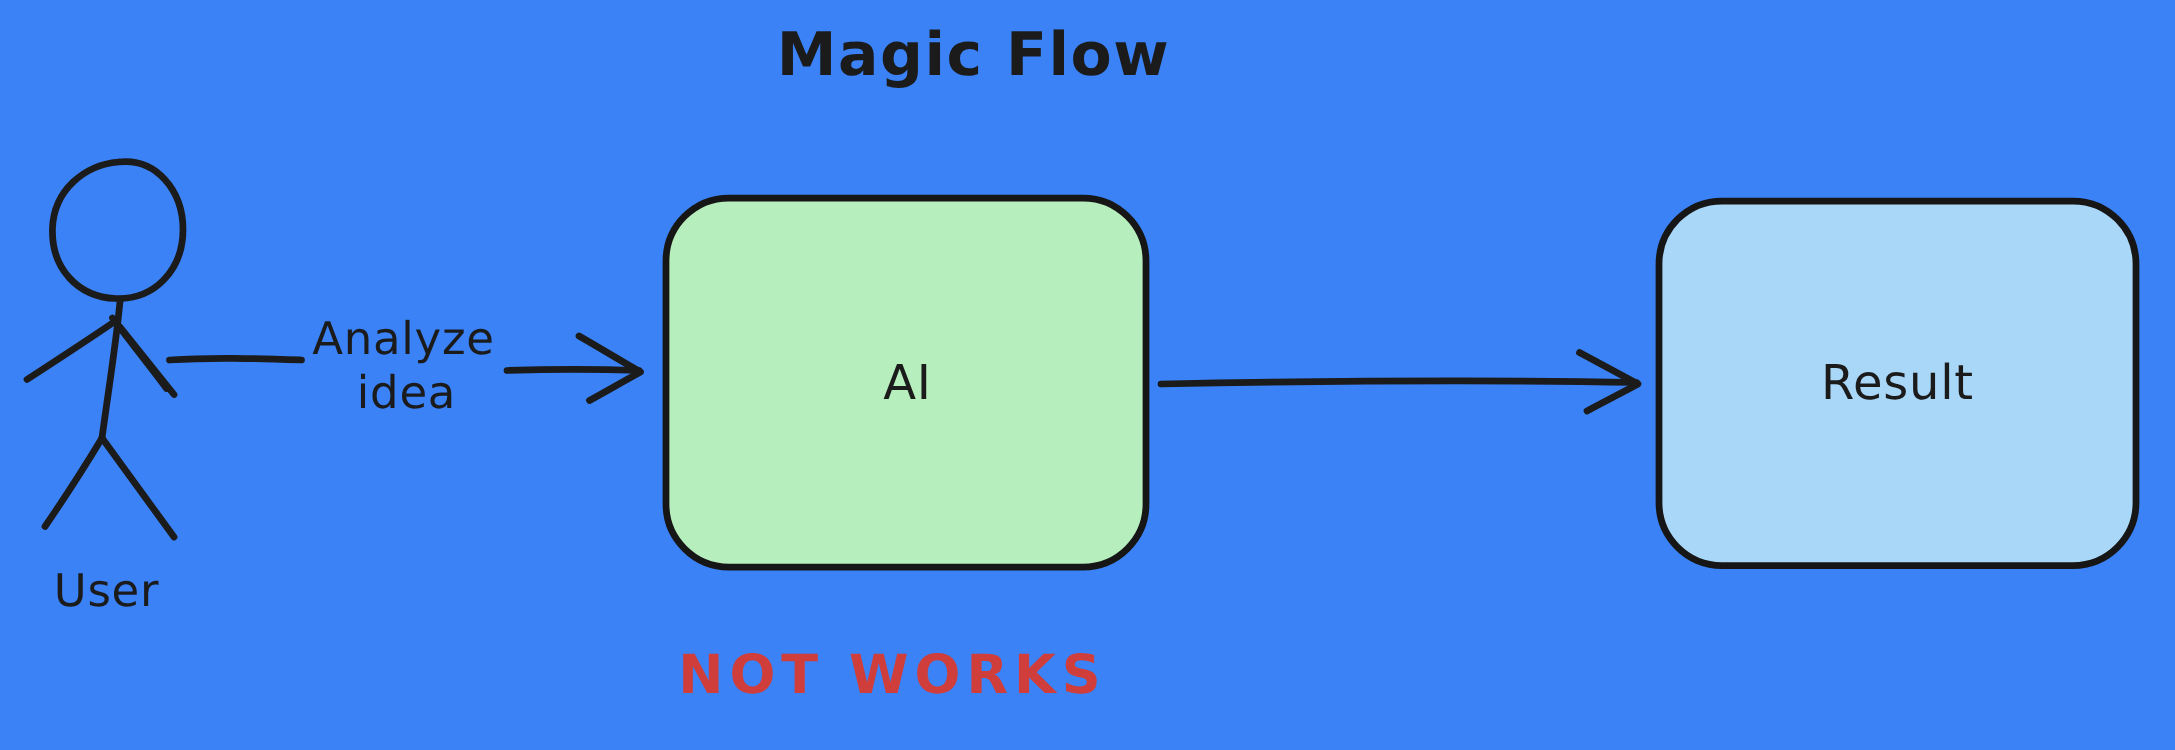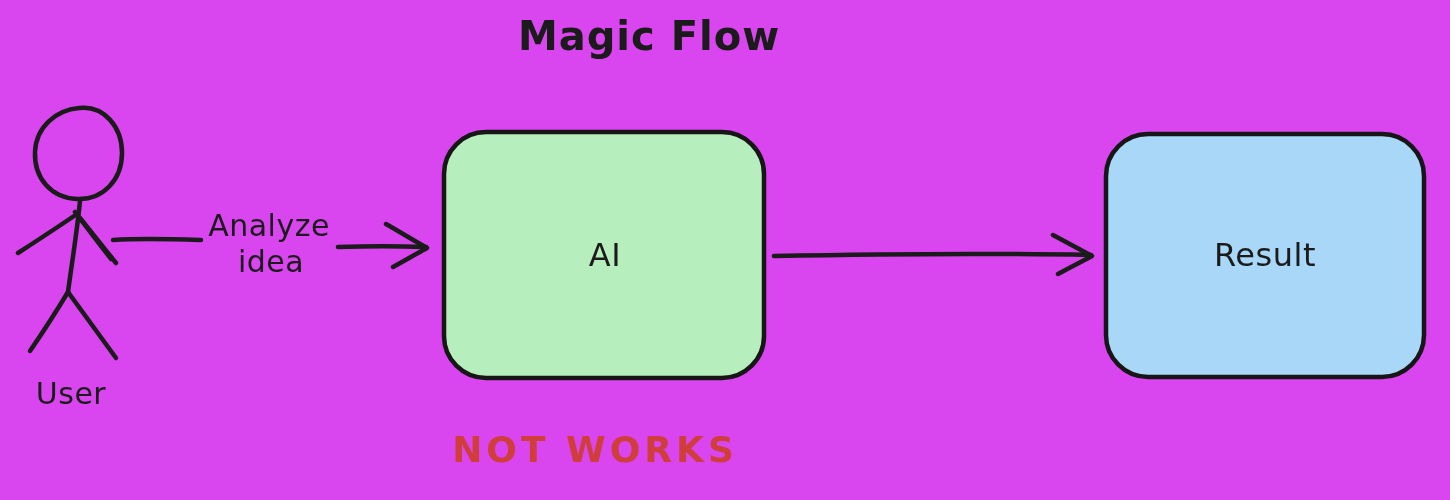--- a/index.html
+++ b/index.html
@@ -8,21 +8,21 @@
     background: #ffffff;
     width: 1450px;
     height: 500px;
     overflow: hidden;
     font-family: "DejaVu Sans", "Liberation Sans", sans-serif;
   }
   .canvas-wrap {
     position: relative;
     width: 1450px;
     height: 500px;
-    background: #d946ef;
+    background: #3b82f6;
   }
   svg { display: block; }
   .sketch-stroke {
     fill: none;
     stroke: #1b1b1b;
     stroke-width: 4.5;
     stroke-linecap: round;
     stroke-linejoin: round;
   }
   .sketch-box {

